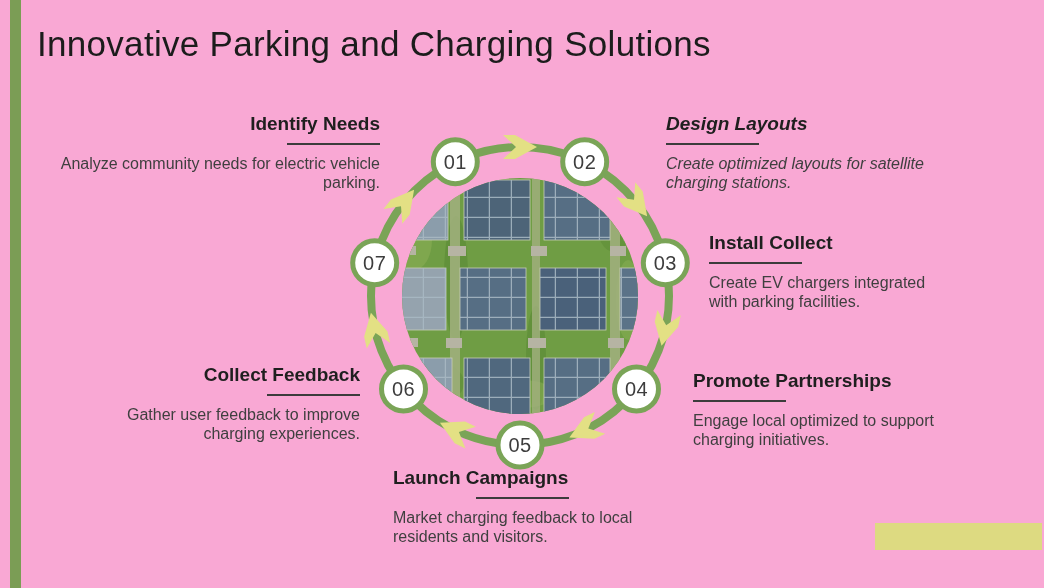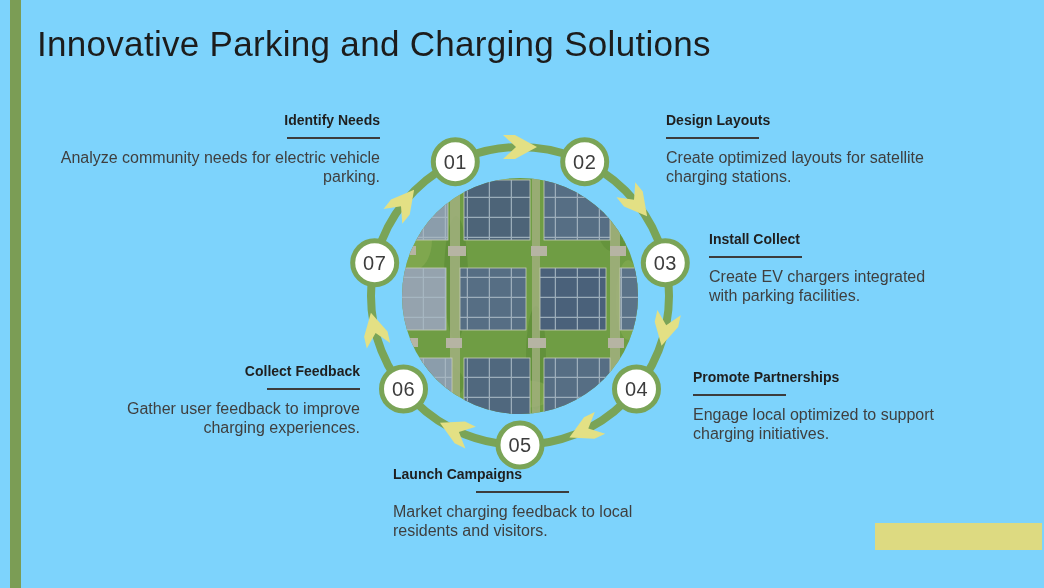--- a/index.html
+++ b/index.html
@@ -1,39 +1,39 @@
 <!DOCTYPE html>
 <html><head>
 <meta charset="utf-8">
 <style>
   html,body{margin:0;padding:0;background:#ffffff;}
   .slide{
-    position:relative;width:1044px;height:588px;background:#7dd3fc;overflow:hidden;
+    position:relative;width:1044px;height:588px;background:#f9a8d4;overflow:hidden;
     font-family:"Liberation Sans",sans-serif;
   }
   .accent-bar{position:absolute;left:10px;top:0;width:11px;height:588px;background:#7b9d55;}
   .title{
     position:absolute;left:37px;top:24px;margin:0;
     font-size:35px;font-weight:400;color:#1c1c1c;letter-spacing:.3px;white-space:nowrap;
   }
   .diagram{position:absolute;left:340px;top:116px;width:360px;height:360px;}
   .node-num{
     font-family:"Liberation Sans",sans-serif;font-size:20px;fill:#3d3d3d;letter-spacing:.5px;
   }
   .step{position:absolute;}
-  .step h2{margin:0;font-size:14px;font-weight:700;color:#1f1f1f;line-height:1.25;}
+  .step h2{margin:0;font-size:19px;font-weight:700;color:#1f1f1f;line-height:1.25;}
   .step .rule{width:93px;height:2px;background:#3c3c3c;margin-top:7px;}
   .step p{margin:9px 0 0 0;font-size:16px;line-height:1.2;color:#3f3f3f;}
   .align-left{text-align:left;}
   .align-right{text-align:right;}
   .align-right .rule{margin-left:auto;}
   .align-center{text-align:left;}
   .align-center .rule{margin-left:auto;margin-right:auto;}
   .s-identify{left:30px;top:112px;width:350px;}
-  .s-design{left:666px;top:112px;width:274px;}
+  .s-design{left:666px;top:112px;width:274px;font-style:italic;}
   .s-install{left:709px;top:231px;width:248px;}
   .s-promote{left:693px;top:363px;width:252px;margin-top:6px;}
   .s-launch{left:393px;top:466px;width:258px;}
   .s-collect{left:115px;top:363px;width:245px;}
   .s-evaluate{left:95px;top:228px;width:240px;}
   .footer-rect{position:absolute;left:875px;top:523px;width:167px;height:27px;background:#ddda81;}
 </style>
 </head>
 <body>
 

